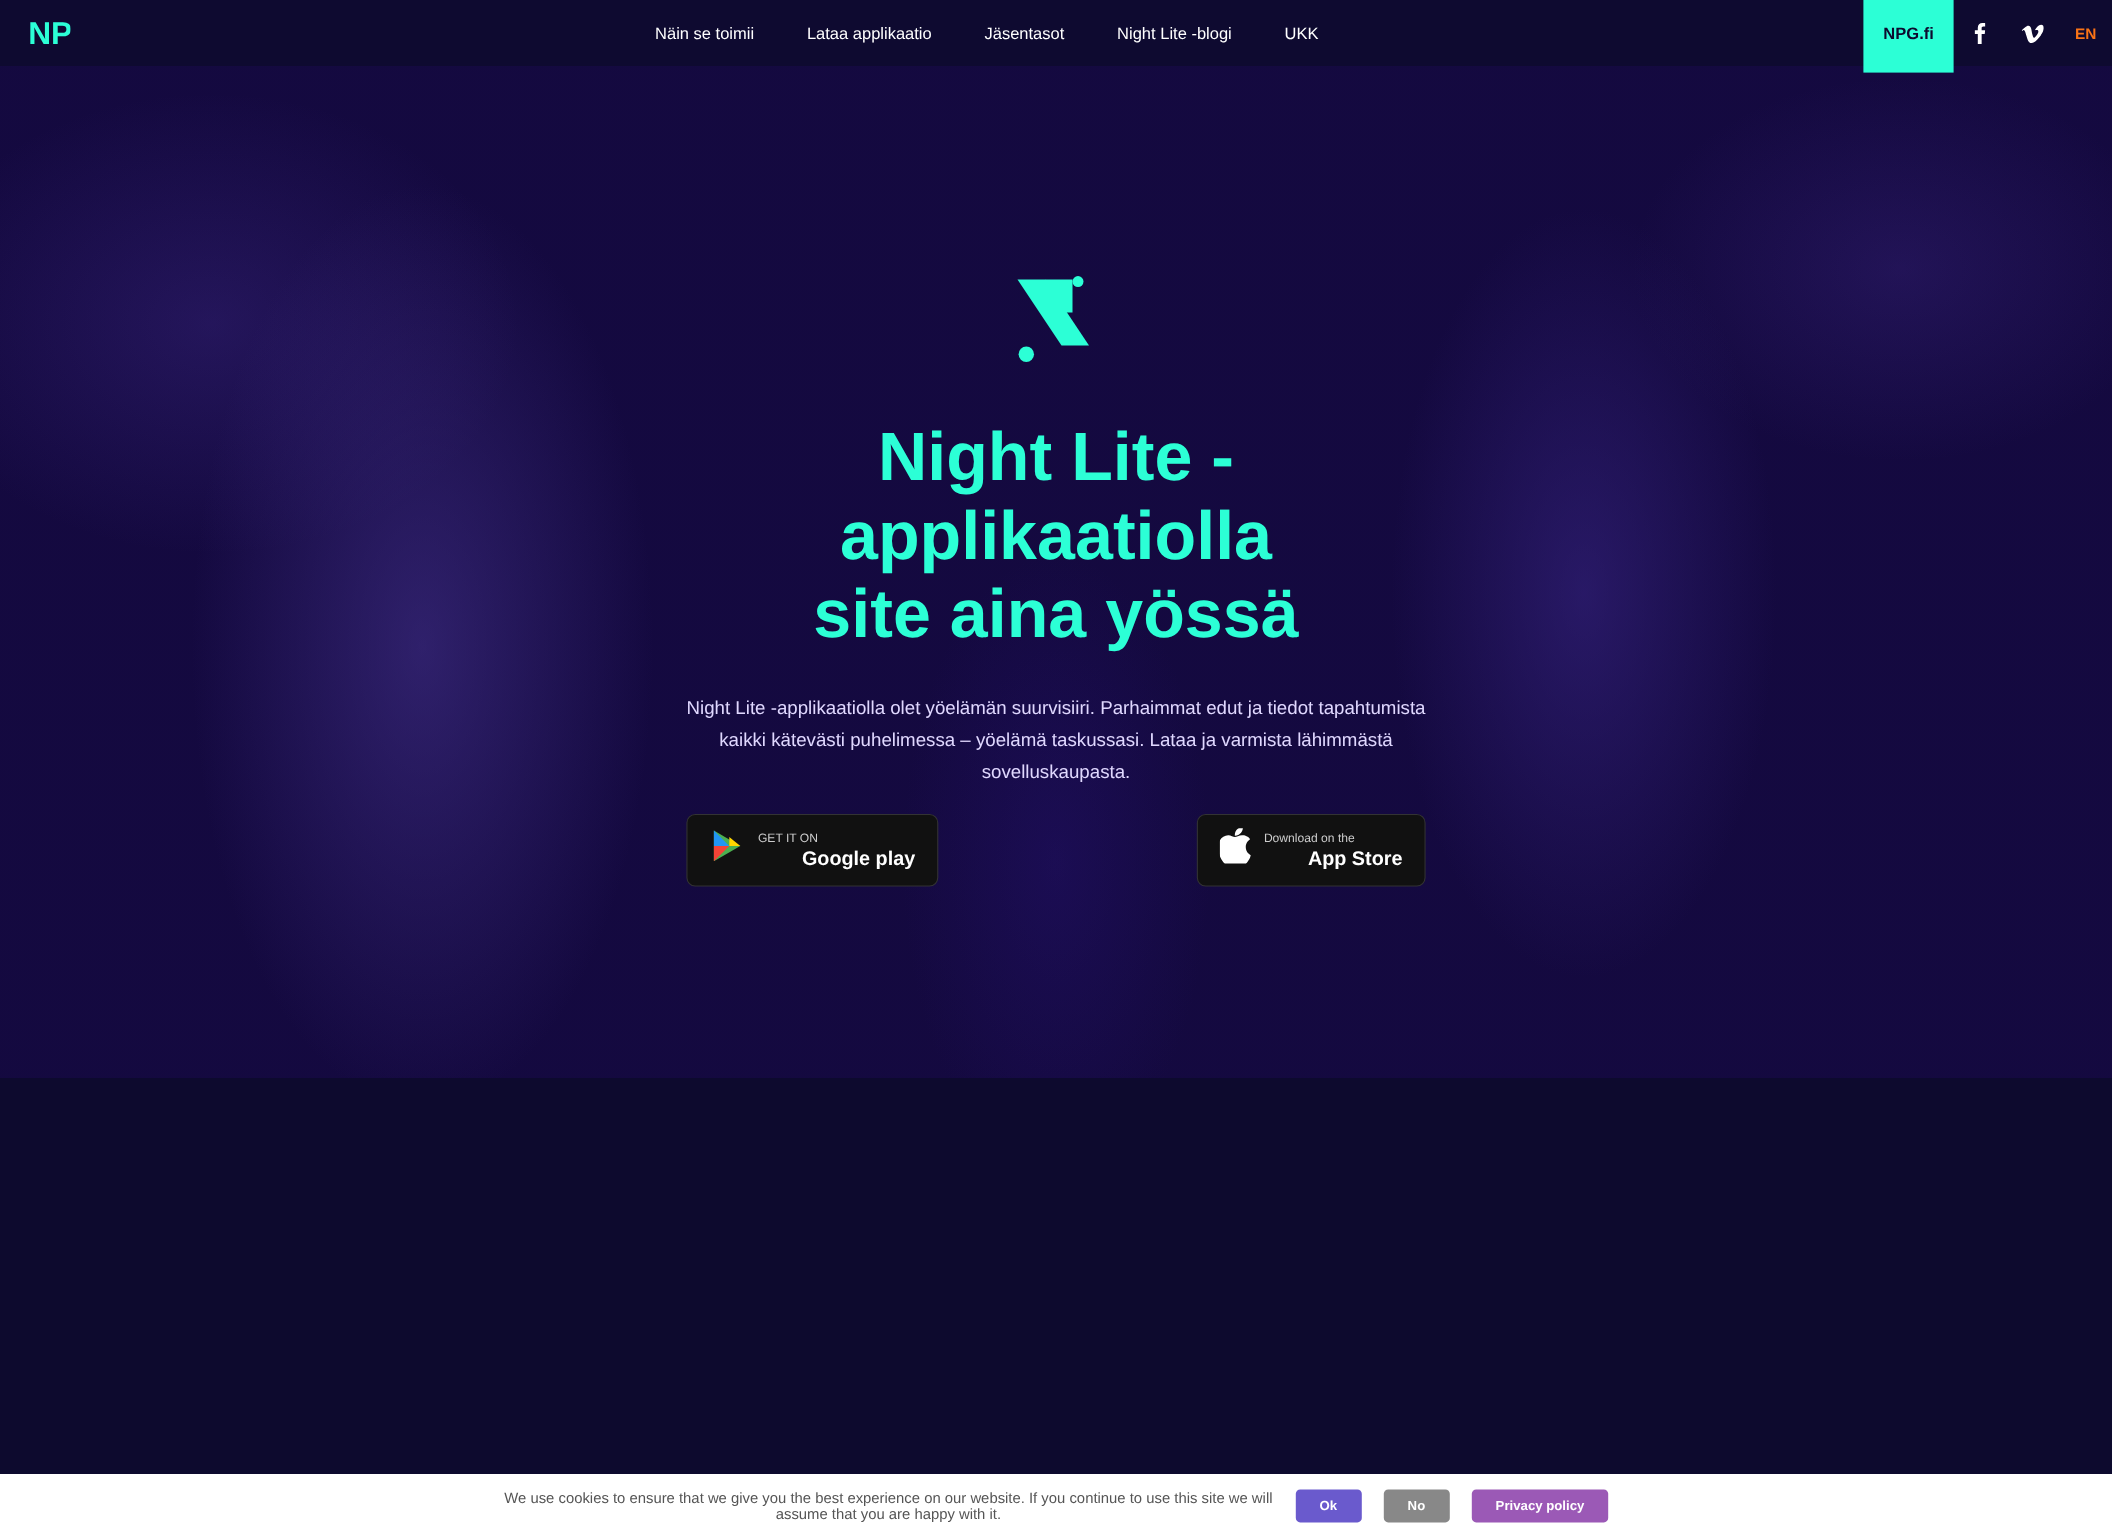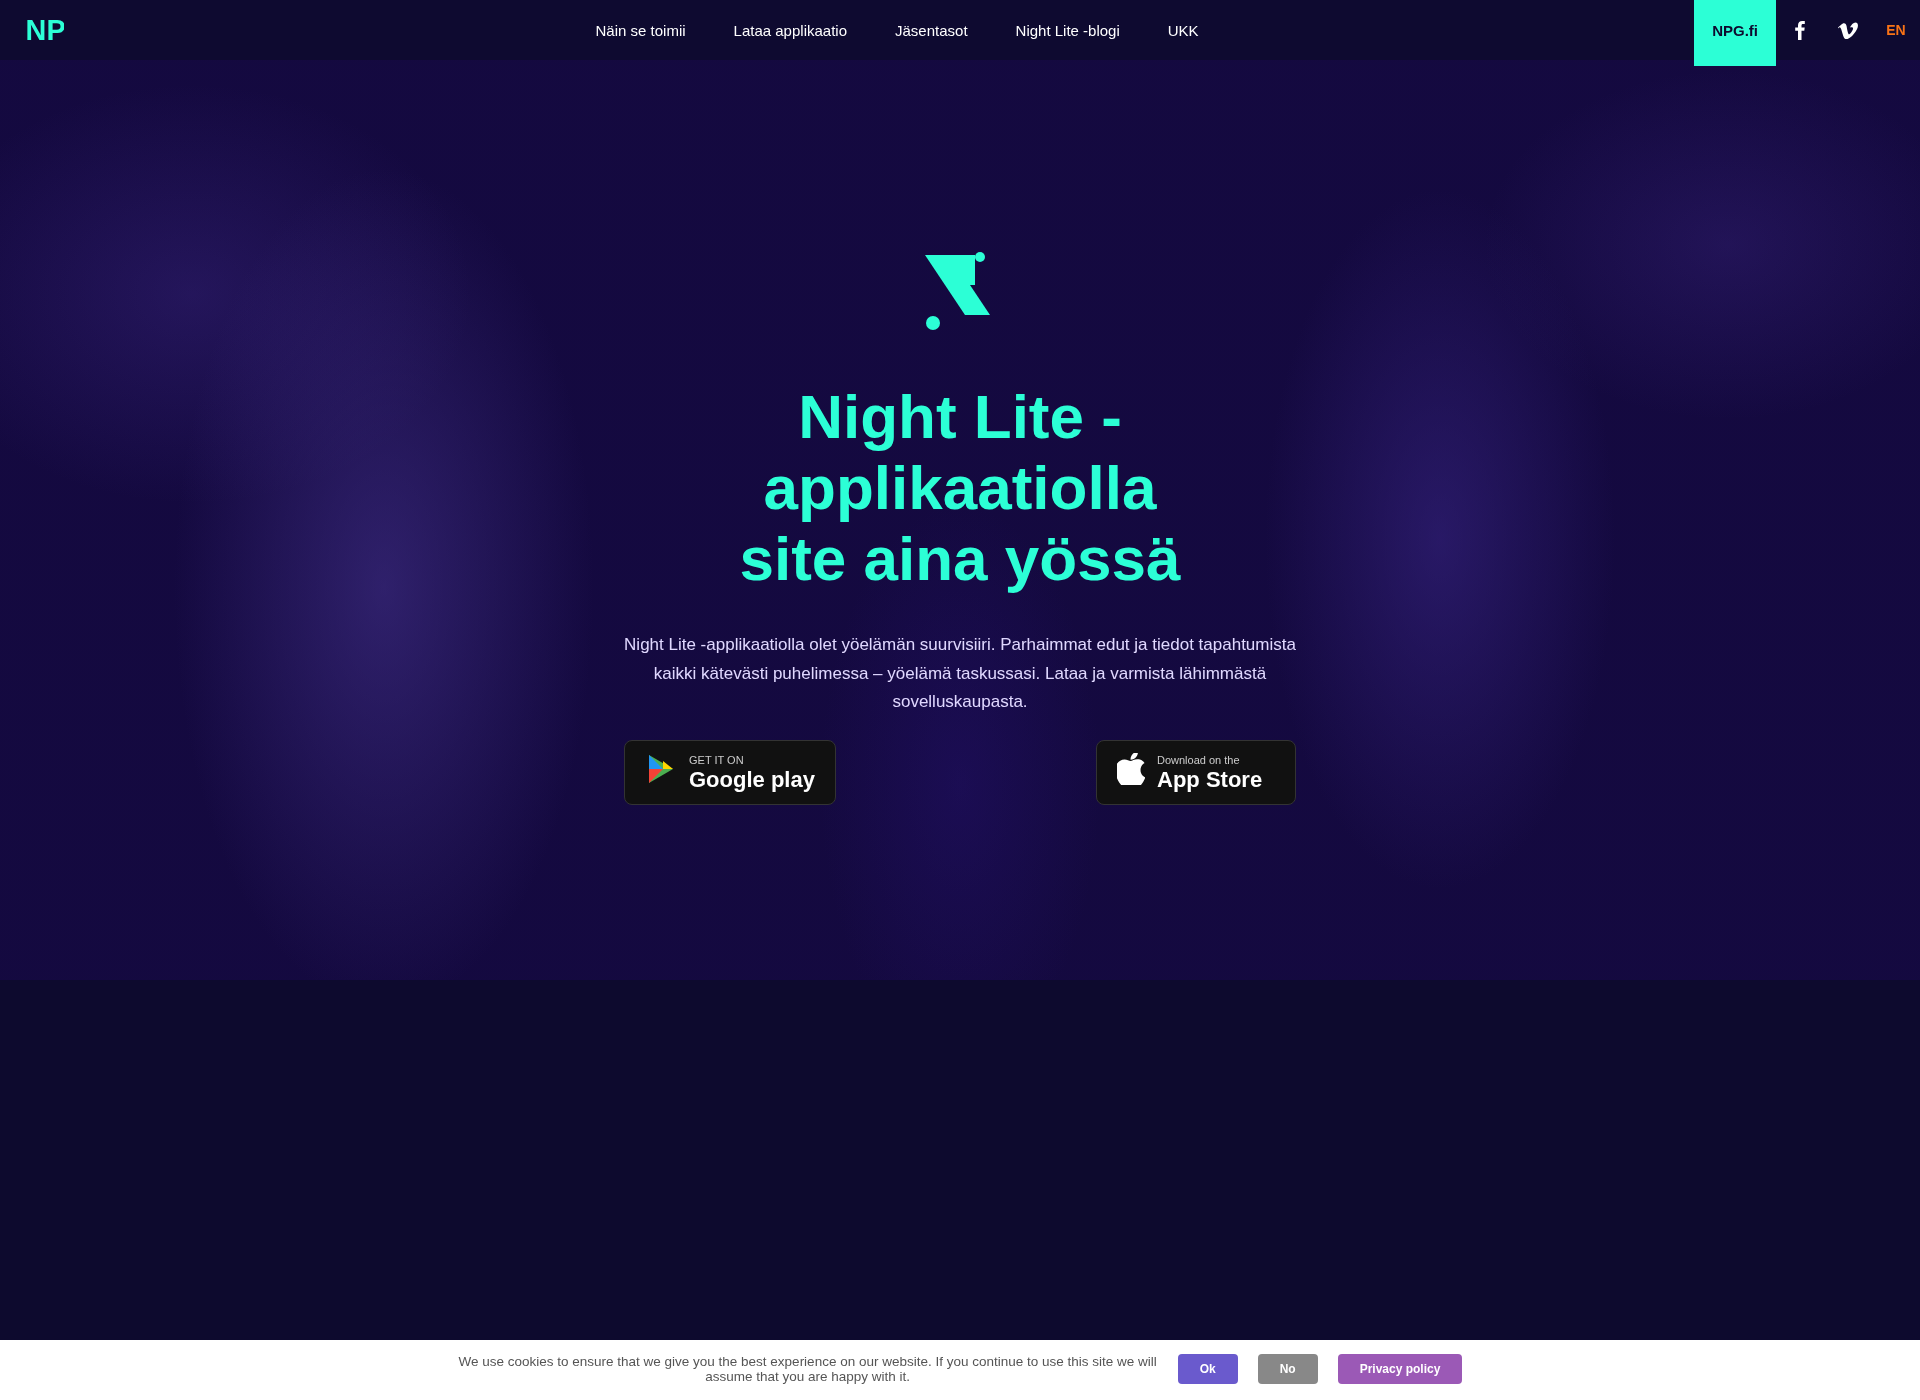--- a/index.html
+++ b/index.html
@@ -190,24 +190,25 @@
 
     .store-btn-sub {
       font-size: 11px;
       color: #ccc;
       display: block;
       line-height: 1;
       margin-bottom: 3px;
     }
 
     .store-btn-main {
-      font-size: 22px;
+      font-size: 18px;
       font-weight: 600;
       display: block;
       line-height: 1;
+      margin-left: 40px;
     }
 
     .store-icon {
       font-size: 30px;
     }
 
     
     .cookie-banner {
       position: fixed;
       bottom: 0; left: 0; right: 0;

